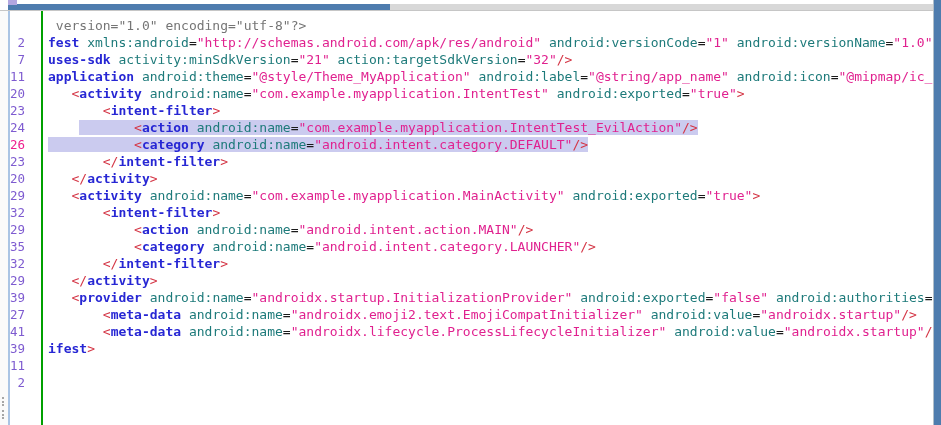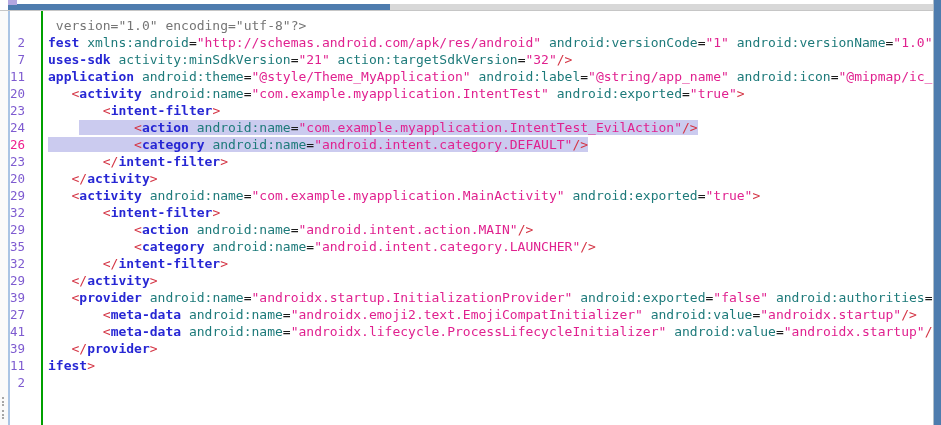--- a/index.html
+++ b/index.html
@@ -101,21 +101,20 @@
         <div class="code-line"><span class="tk-ws">   </span><span class="tk-br">&lt;/</span><span class="tk-tag">activity</span><span class="tk-br">&gt;</span></div>
         <div class="code-line"><span class="tk-ws">   </span><span class="tk-br">&lt;</span><span class="tk-tag">activity</span><span class="tk-ws"> </span><span class="tk-attr">android:name</span><span class="tk-eq">=</span><span class="tk-val">"com.example.myapplication.MainActivity"</span><span class="tk-ws"> </span><span class="tk-attr">android:exported</span><span class="tk-eq">=</span><span class="tk-val">"true"</span><span class="tk-br">&gt;</span></div>
         <div class="code-line"><span class="tk-ws">       </span><span class="tk-br">&lt;</span><span class="tk-tag">intent-filter</span><span class="tk-br">&gt;</span></div>
         <div class="code-line"><span class="tk-ws">           </span><span class="tk-br">&lt;</span><span class="tk-tag">action</span><span class="tk-ws"> </span><span class="tk-attr">android:name</span><span class="tk-eq">=</span><span class="tk-val">"android.intent.action.MAIN"</span><span class="tk-br">/&gt;</span></div>
         <div class="code-line"><span class="tk-ws">           </span><span class="tk-br">&lt;</span><span class="tk-tag">category</span><span class="tk-ws"> </span><span class="tk-attr">android:name</span><span class="tk-eq">=</span><span class="tk-val">"android.intent.category.LAUNCHER"</span><span class="tk-br">/&gt;</span></div>
         <div class="code-line"><span class="tk-ws">       </span><span class="tk-br">&lt;/</span><span class="tk-tag">intent-filter</span><span class="tk-br">&gt;</span></div>
         <div class="code-line"><span class="tk-ws">   </span><span class="tk-br">&lt;/</span><span class="tk-tag">activity</span><span class="tk-br">&gt;</span></div>
         <div class="code-line"><span class="tk-ws">   </span><span class="tk-br">&lt;</span><span class="tk-tag">provider</span><span class="tk-ws"> </span><span class="tk-attr">android:name</span><span class="tk-eq">=</span><span class="tk-val">"androidx.startup.InitializationProvider"</span><span class="tk-ws"> </span><span class="tk-attr">android:exported</span><span class="tk-eq">=</span><span class="tk-val">"false"</span><span class="tk-ws"> </span><span class="tk-attr">android:authorities</span><span class="tk-eq">=</span></div>
         <div class="code-line"><span class="tk-ws">       </span><span class="tk-br">&lt;</span><span class="tk-tag">meta-data</span><span class="tk-ws"> </span><span class="tk-attr">android:name</span><span class="tk-eq">=</span><span class="tk-val">"androidx.emoji2.text.EmojiCompatInitializer"</span><span class="tk-ws"> </span><span class="tk-attr">android:value</span><span class="tk-eq">=</span><span class="tk-val">"androidx.startup"</span><span class="tk-br">/&gt;</span></div>
         <div class="code-line"><span class="tk-ws">       </span><span class="tk-br">&lt;</span><span class="tk-tag">meta-data</span><span class="tk-ws"> </span><span class="tk-attr">android:name</span><span class="tk-eq">=</span><span class="tk-val">"androidx.lifecycle.ProcessLifecycleInitializer"</span><span class="tk-ws"> </span><span class="tk-attr">android:value</span><span class="tk-eq">=</span><span class="tk-val">"androidx.startup"</span><span class="tk-br">/</span></div>
-        <div class="code-line"><span class="tk-ws">   </span><span class="tk-br">&lt;/</span><span class="tk-tag">provider</span><span class="tk-br">&gt;</span></div>
         <div class="code-line"><span class="tk-tag">ifest</span><span class="tk-br">&gt;</span></div>
       </div>
   </div>
 
   <div class="vscroll">
     <div class="vthumb" style="top: 0%; height: 100%;"></div>
   </div>
 
 </div>
 

